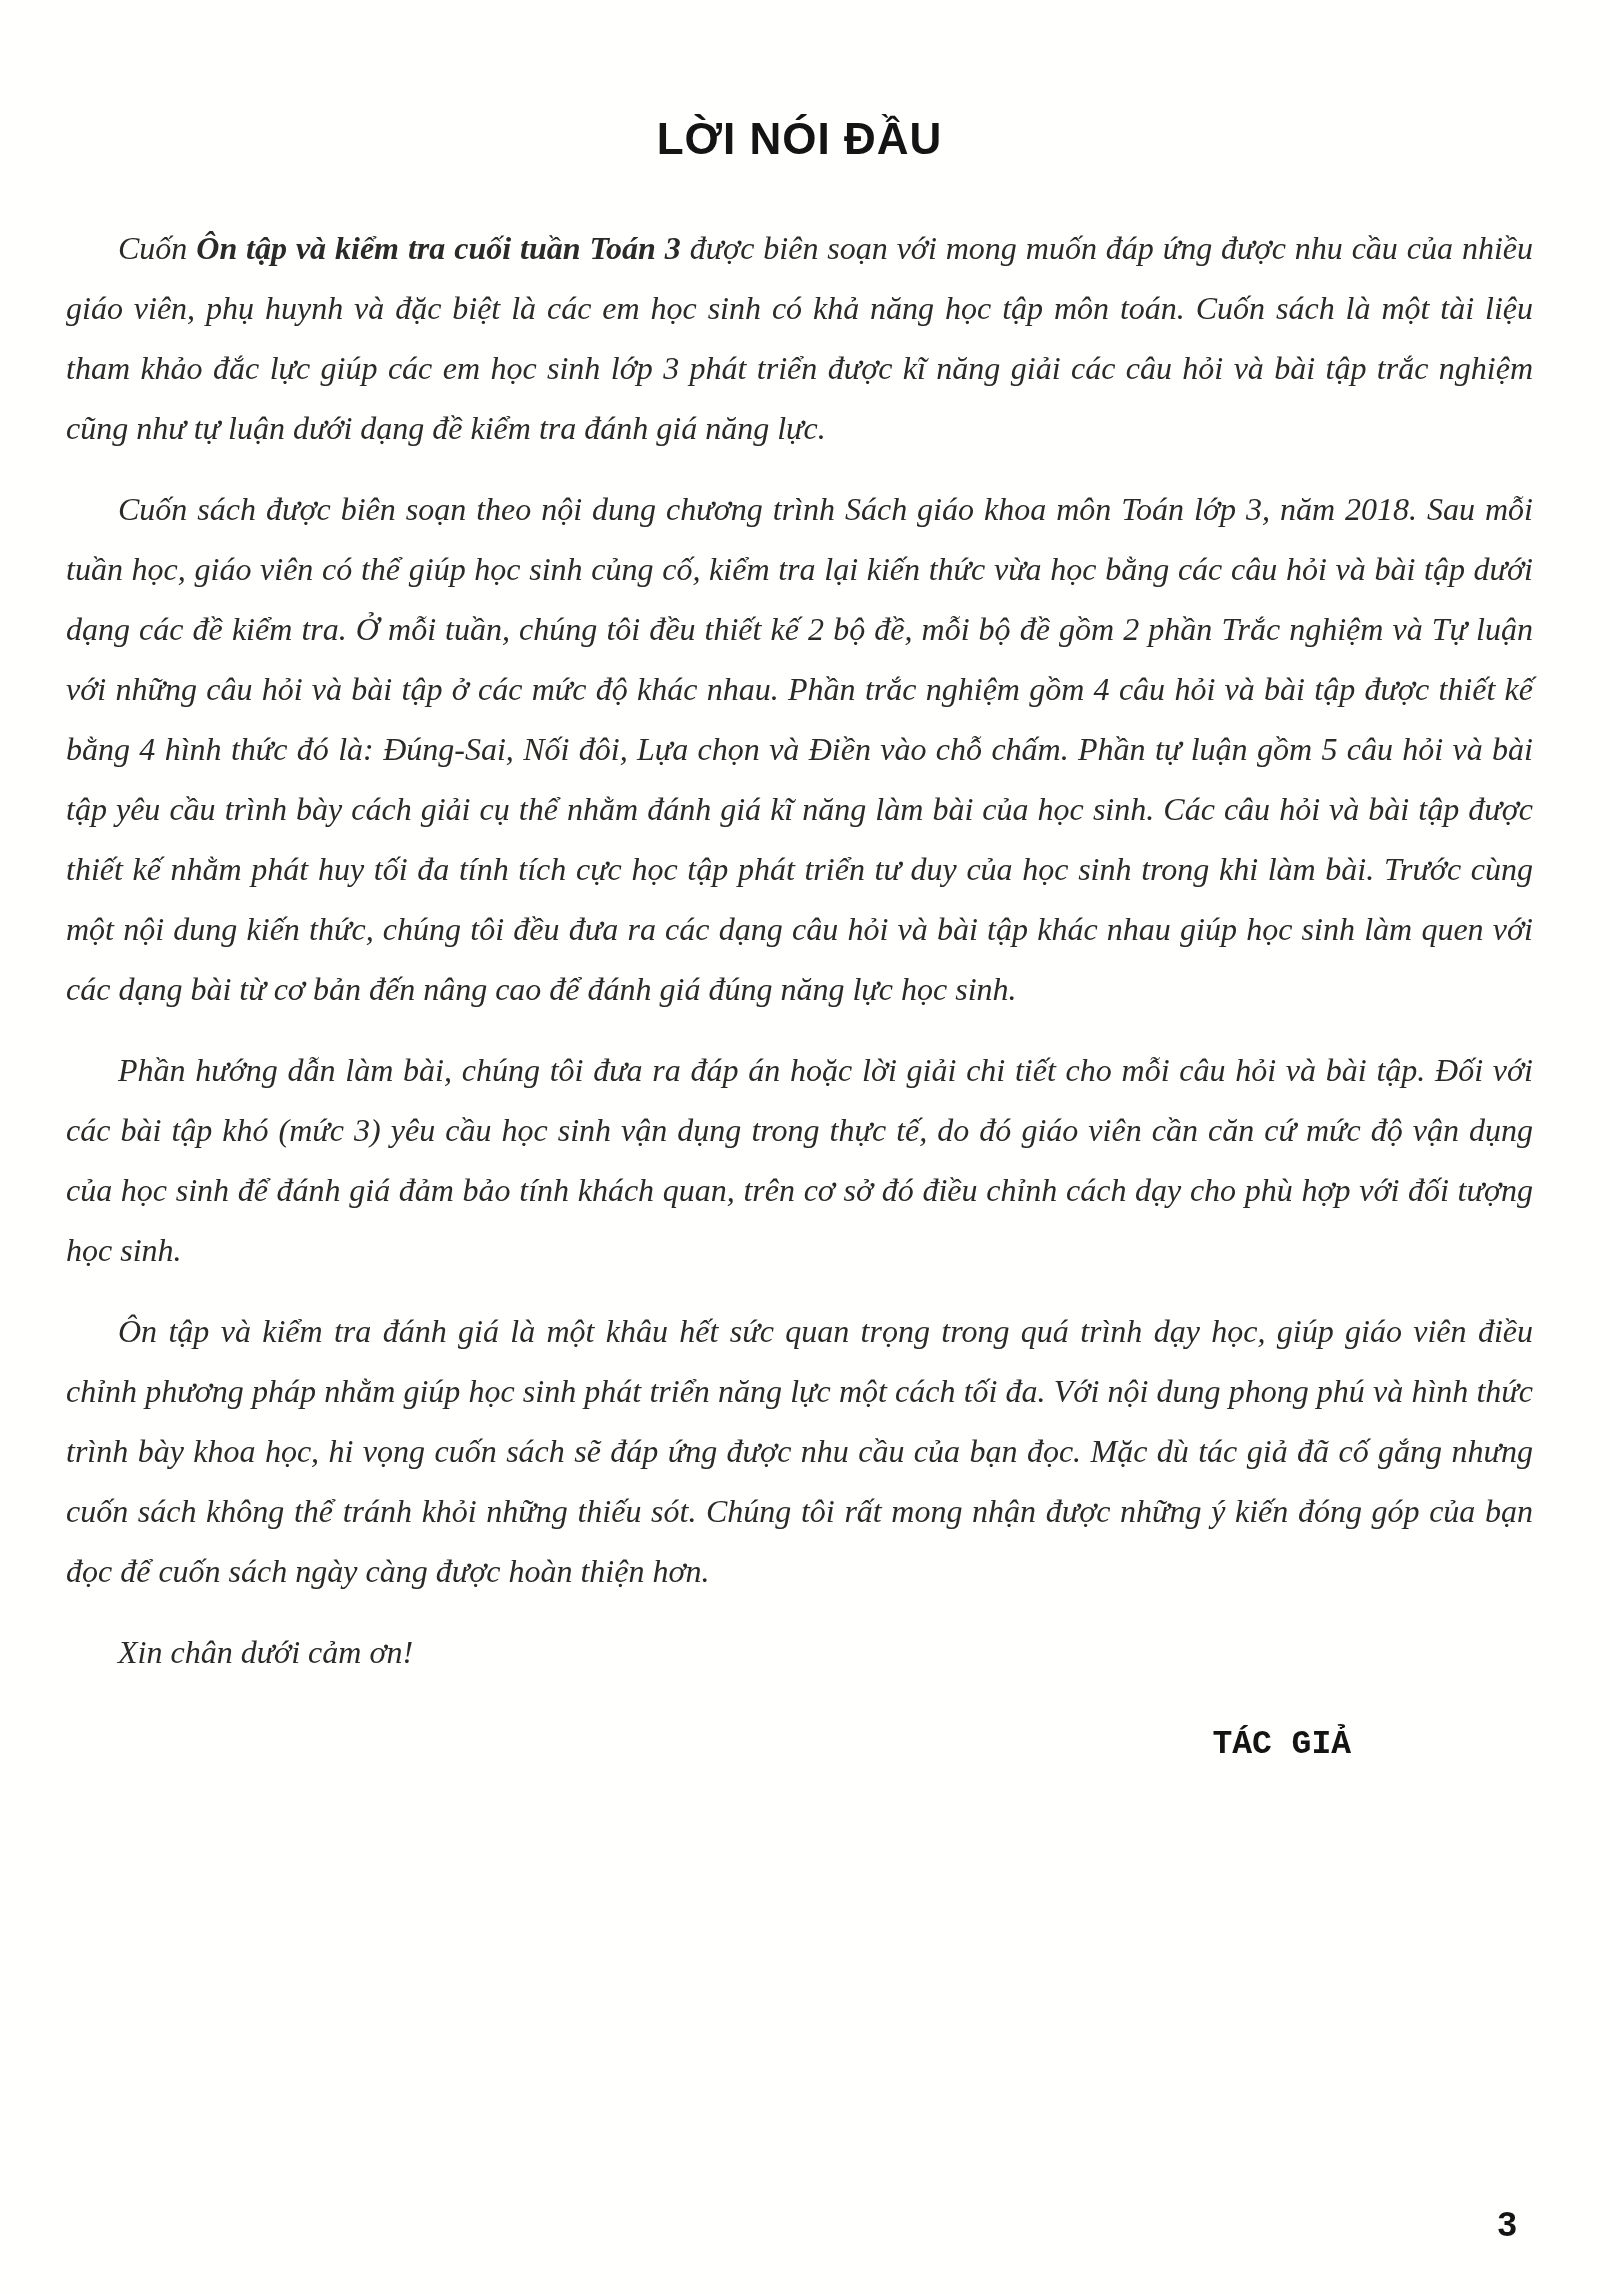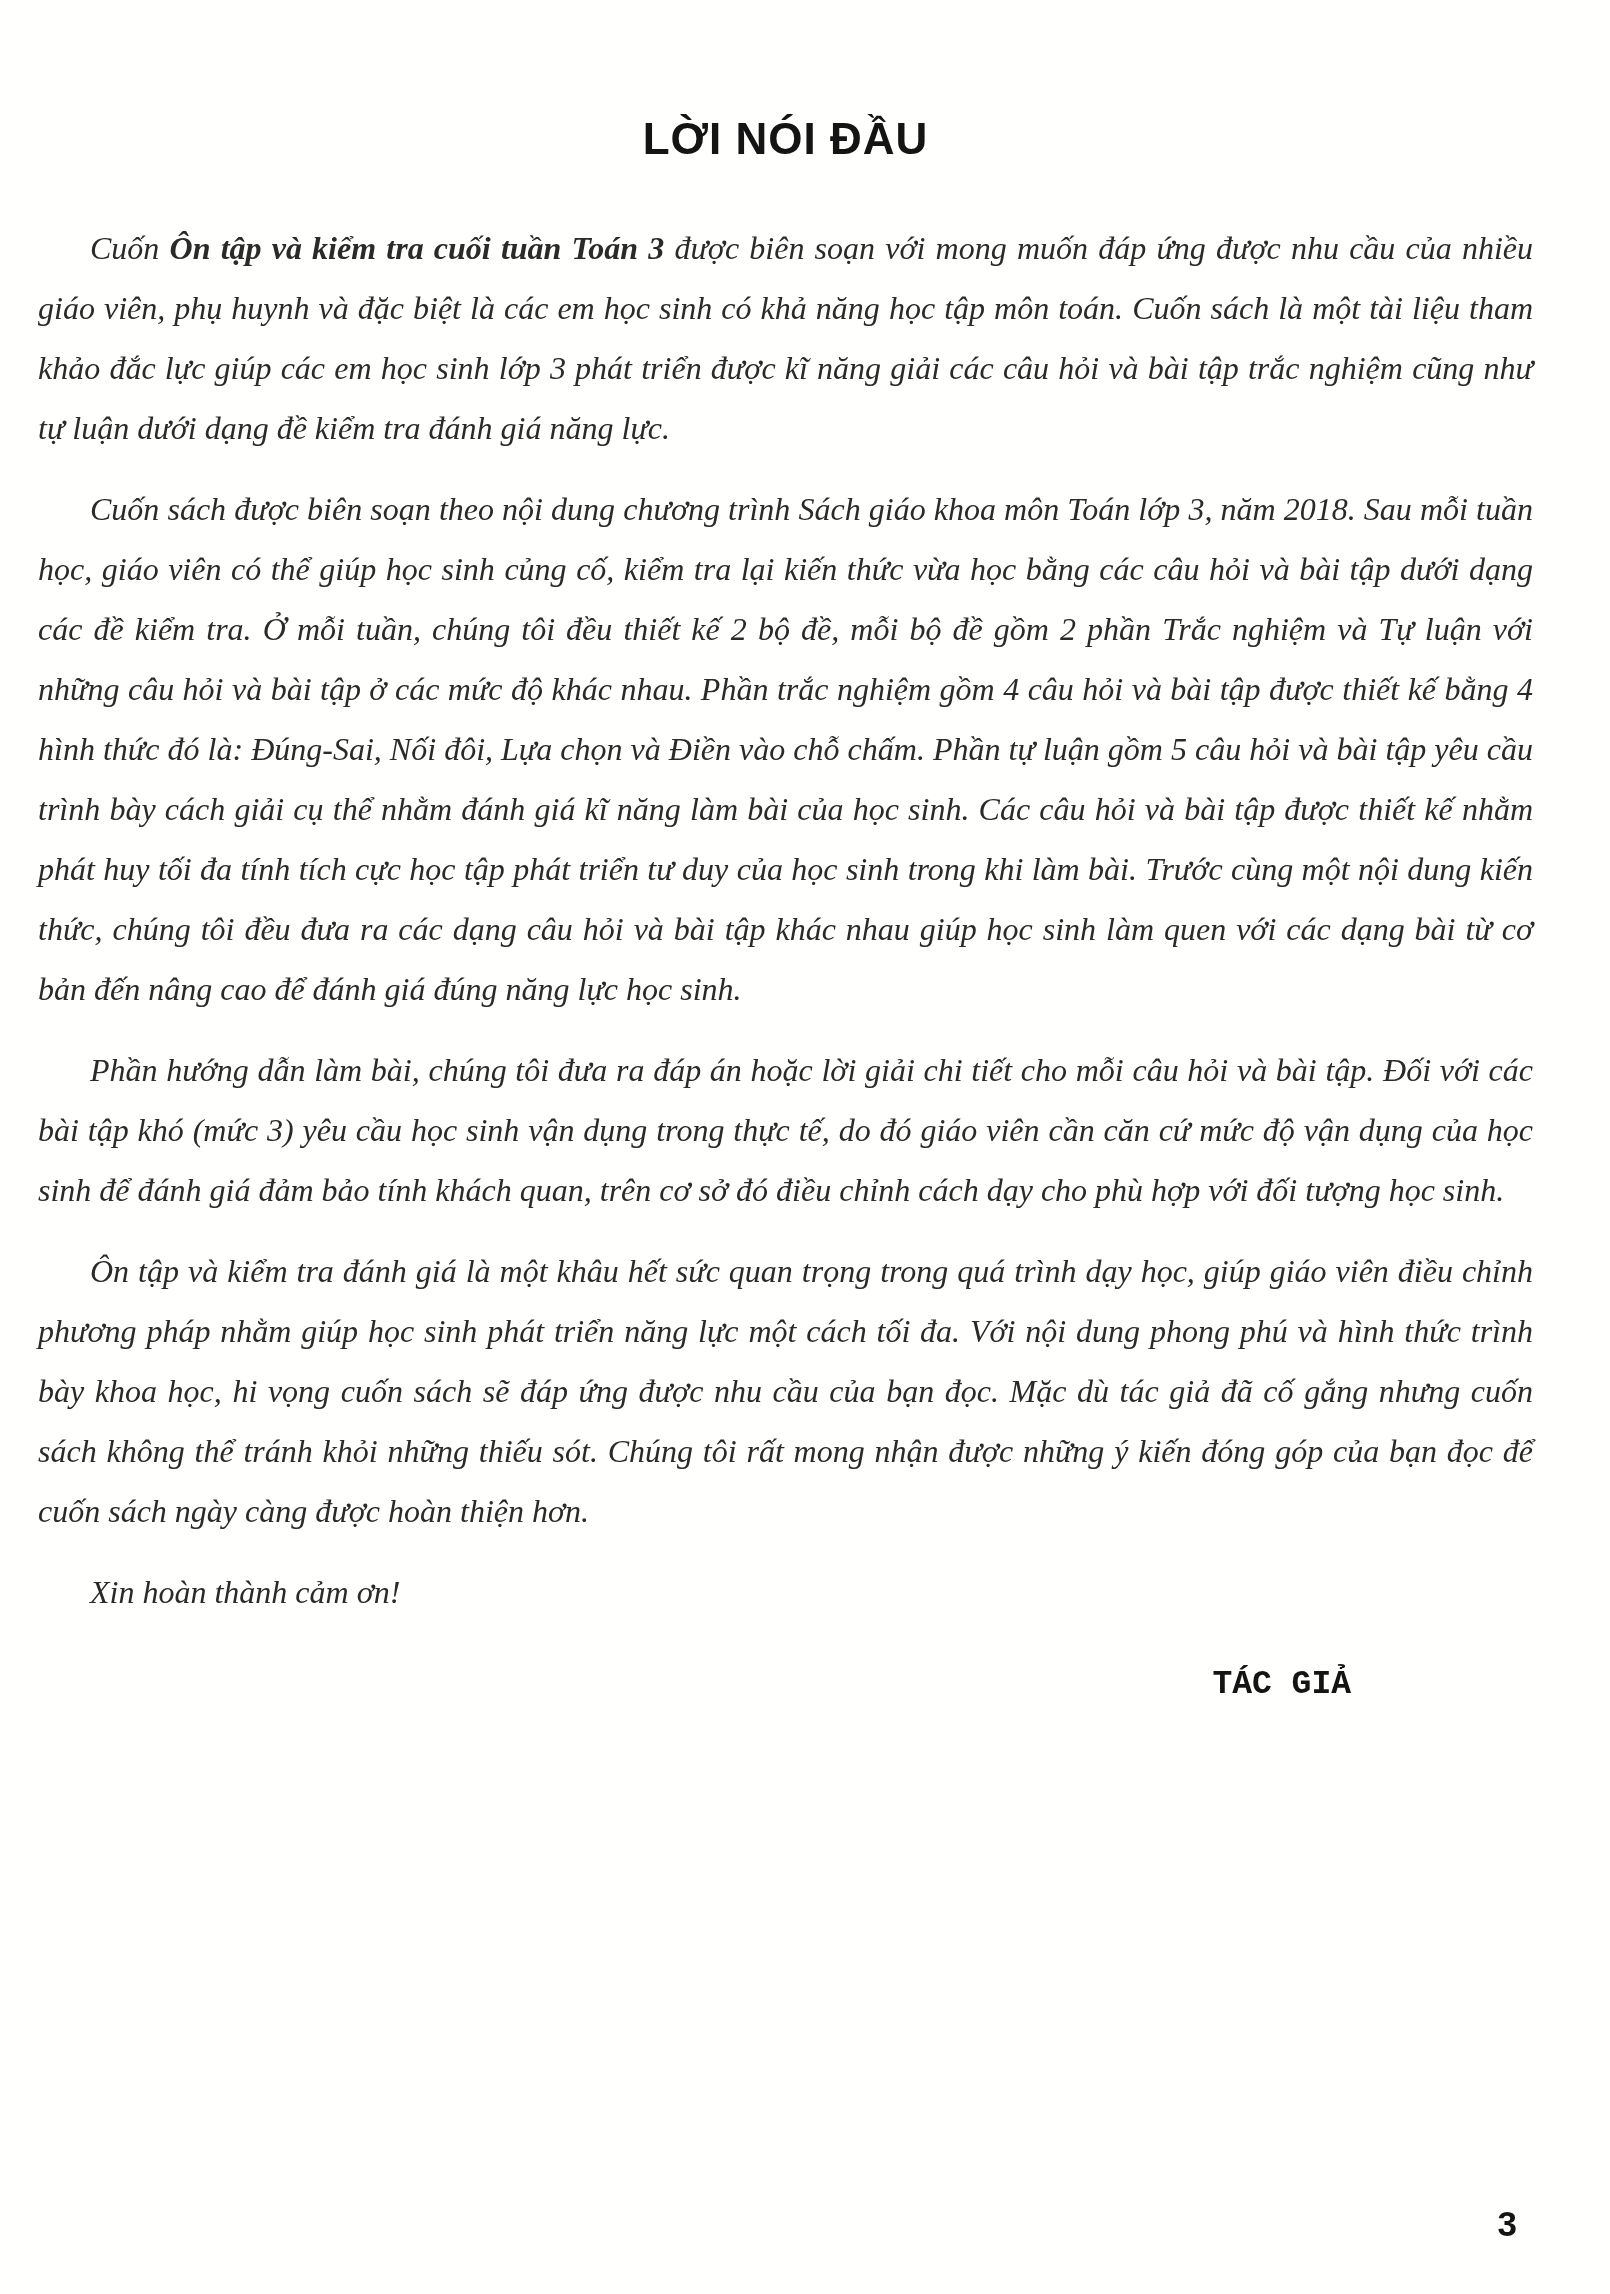--- a/index.html
+++ b/index.html
@@ -12,21 +12,21 @@
     height: 2294px;
     position: relative;
     font-family: "Liberation Serif", serif;
     color: #262626;
   }
   .page {
     position: relative;
     box-sizing: border-box;
     width: 1610px;
     height: 2294px;
-    padding: 114px 77px 0 38px;
+    padding: 114px 77px 0 66px;
     background: #fffffe;
     overflow: hidden;
   }
   .title {
     font-family: "Liberation Sans", sans-serif;
     font-weight: 700;
     font-size: 44px;
     letter-spacing: 1px;
     color: #141414;
     text-align: center;
@@ -82,20 +82,20 @@
   <h1 class="title">LỜI NÓI ĐẦU</h1>
 
   <p class="body"><span>Cuốn </span><strong class="lead">Ôn tập và kiểm tra cuối tuần Toán 3</strong><span> được biên soạn với mong muốn đáp ứng được nhu cầu của nhiều giáo viên, phụ huynh và đặc biệt là các em học sinh có khả năng học tập môn toán. Cuốn sách là một tài liệu tham khảo đắc lực giúp các em học sinh lớp 3 phát triển được kĩ năng giải các câu hỏi và bài tập trắc nghiệm cũng như tự luận dưới dạng đề kiểm tra đánh giá năng lực.</span></p>
 
   <p class="body">Cuốn sách được biên soạn theo nội dung chương trình Sách giáo khoa môn Toán lớp 3, năm 2018. Sau mỗi tuần học, giáo viên có thể giúp học sinh củng cố, kiểm tra lại kiến thức vừa học bằng các câu hỏi và bài tập dưới dạng các đề kiểm tra. Ở mỗi tuần, chúng tôi đều thiết kế 2 bộ đề, mỗi bộ đề gồm 2 phần Trắc nghiệm và Tự luận với những câu hỏi và bài tập ở các mức độ khác nhau. Phần trắc nghiệm gồm 4 câu hỏi và bài tập được thiết kế bằng 4 hình thức đó là: Đúng-Sai, Nối đôi, Lựa chọn và Điền vào chỗ chấm. Phần tự luận gồm 5 câu hỏi và bài tập yêu cầu trình bày cách giải cụ thể nhằm đánh giá kĩ năng làm bài của học sinh. Các câu hỏi và bài tập được thiết kế nhằm phát huy tối đa tính tích cực học tập phát triển tư duy của học sinh trong khi làm bài. Trước cùng một nội dung kiến thức, chúng tôi đều đưa ra các dạng câu hỏi và bài tập khác nhau giúp học sinh làm quen với các dạng bài từ cơ bản đến nâng cao để đánh giá đúng năng lực học sinh.</p>
 
   <p class="body">Phần hướng dẫn làm bài, chúng tôi đưa ra đáp án hoặc lời giải chi tiết cho mỗi câu hỏi và bài tập. Đối với các bài tập khó (mức 3) yêu cầu học sinh vận dụng trong thực tế, do đó giáo viên cần căn cứ mức độ vận dụng của học sinh để đánh giá đảm bảo tính khách quan, trên cơ sở đó điều chỉnh cách dạy cho phù hợp với đối tượng học sinh.</p>
 
   <p class="body">Ôn tập và kiểm tra đánh giá là một khâu hết sức quan trọng trong quá trình dạy học, giúp giáo viên điều chỉnh phương pháp nhằm giúp học sinh phát triển năng lực một cách tối đa. Với nội dung phong phú và hình thức trình bày khoa học, hi vọng cuốn sách sẽ đáp ứng được nhu cầu của bạn đọc. Mặc dù tác giả đã cố gắng nhưng cuốn sách không thể tránh khỏi những thiếu sót. Chúng tôi rất mong nhận được những ý kiến đóng góp của bạn đọc để cuốn sách ngày càng được hoàn thiện hơn.</p>
 
-  <p class="closing">Xin hoàn thành cảm ơn!</p>
+  <p class="closing">Xin chân dưới cảm ơn!</p>
 
   <div class="signature">TÁC GIẢ</div>
 
   <div class="page-number">3</div>
 
 </div>
 
 
 </body></html>

